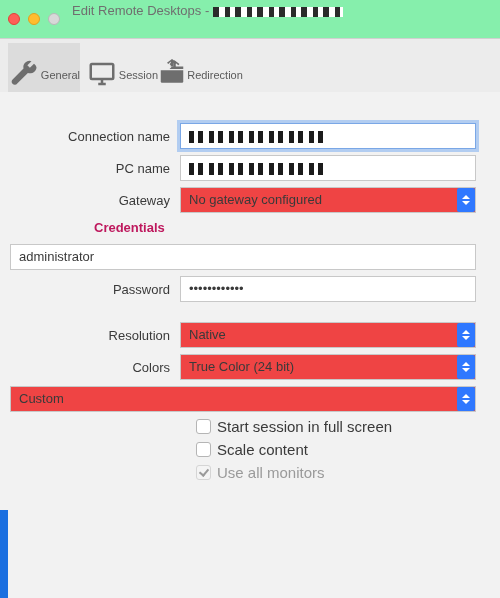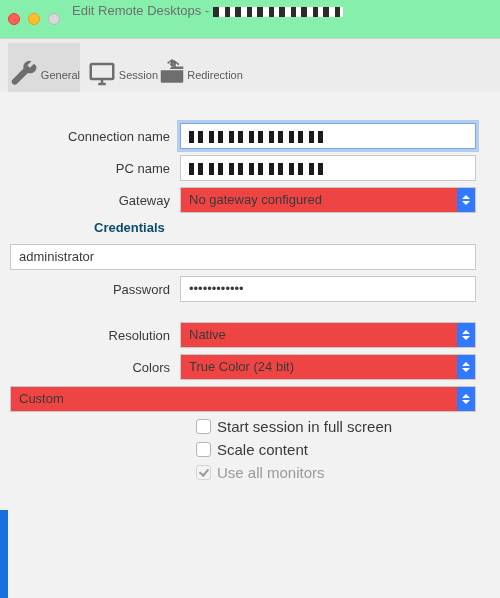--- a/index.html
+++ b/index.html
@@ -120,21 +120,21 @@
     padding-right: 10px;
     font-size: 13px;
     color: #3a3a3a;
   }
   .field-col {
     flex: 1;
     padding-right: 24px;
   }
   .section-title {
     font-weight: 700;
-    color: #0c4a6e;
+    color: #be185d;
     padding-left: 84px;
     margin-top: 4px;
     margin-bottom: 6px;
     font-size: 13px;
   }
 
   .text-input {
     width: 100%;
     height: 26px;
     box-sizing: border-box;

